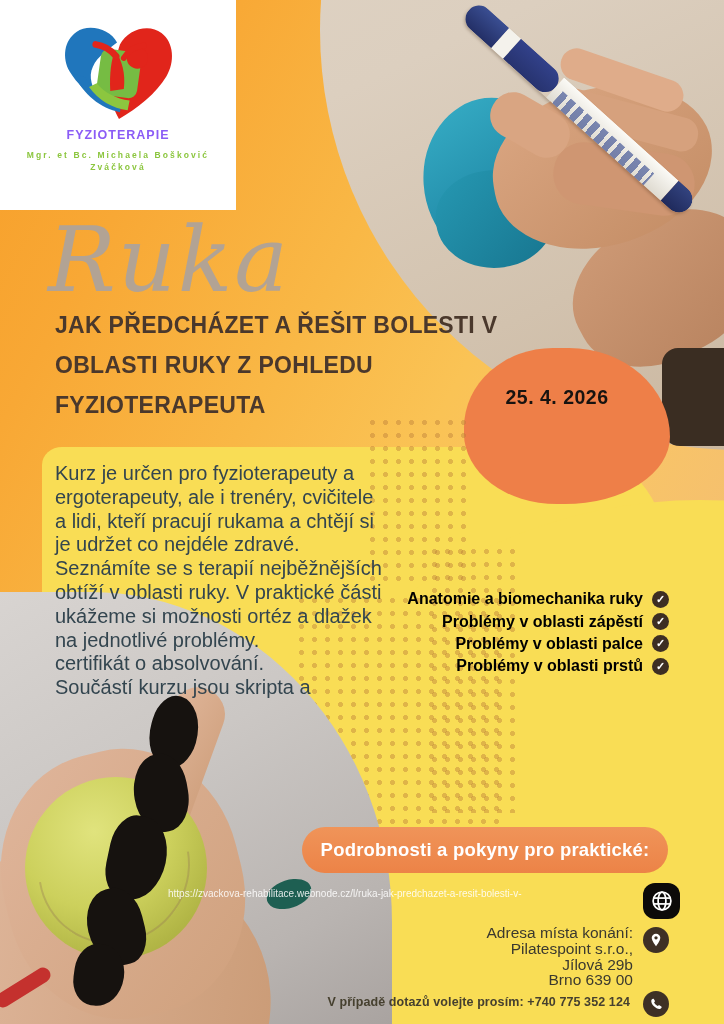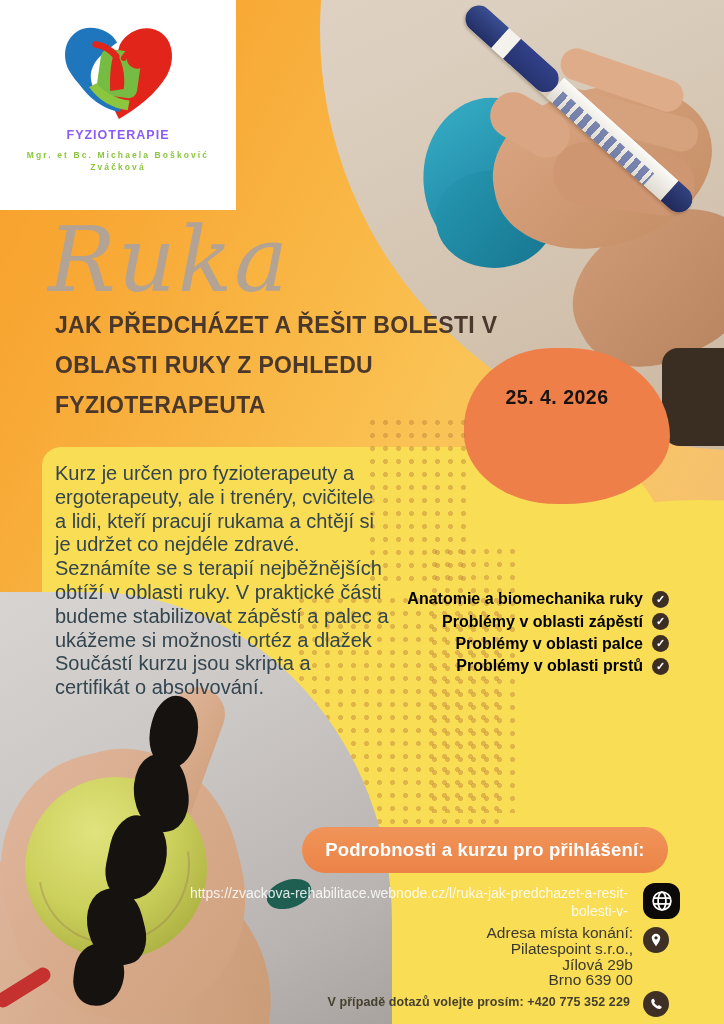--- a/index.html
+++ b/index.html
@@ -76,21 +76,21 @@
 
   
   .program-title{right:54px;top:536px;font-size:31px;font-weight:bold;color:#4F3A28;letter-spacing:.3px;}
   .program-items{right:55px;top:588px;width:330px;}
   .prow{position:static;display:flex;justify-content:flex-end;align-items:center;gap:9px;height:22.4px;}
   .plabel{position:static;font-size:16px;font-weight:bold;color:#000000;}
   .pcheck{position:static;width:17px;height:17px;border-radius:50%;background:#3D2E23;color:#fff;font-size:11px;font-weight:bold;line-height:17px;text-align:center;flex:0 0 17px;}
 
   
   .cta{left:302px;top:827px;width:366px;height:46px;border-radius:23px;background:linear-gradient(180deg,#F09459,#EC8347);display:flex;align-items:center;justify-content:center;font-size:18.5px;font-weight:bold;color:#FFFFFF;letter-spacing:.2px;cursor:pointer;}
-  .url{right:96px;top:885px;width:460px;text-align:right;font-size:14px;line-height:17.5px;color:rgba(255,255,255,.86);cursor:pointer;}
+  .url{right:96px;top:885px;width:460px;font-size:10px;line-height:17.5px;color:rgba(255,255,255,.86);cursor:pointer;}
   .url div{position:static;}
   .icon-globe{left:643px;top:883px;width:37px;height:36px;border-radius:12px;background:#0C0A09;display:flex;align-items:center;justify-content:center;}
   .icon-globe svg{position:static;}
   .venue{right:91px;top:925px;width:300px;text-align:right;color:#3B392F;}
   .v-label,.v-line{position:static;font-size:15.5px;line-height:15.8px;}
   .venue .list{position:static;}
   .icon-pin,.icon-phone{left:643px;width:26px;height:26px;border-radius:50%;background:#3E3025;display:flex;align-items:center;justify-content:center;}
   .icon-pin{top:927px;}
   .icon-phone{top:991px;}
   .icon-pin svg,.icon-phone svg{position:static;}
@@ -181,24 +181,24 @@
     </div>
 
   <div class="body-text">
 
   <div class="b-line">Kurz je určen pro fyzioterapeuty a</div>
       <div class="b-line">ergoterapeuty, ale i trenéry, cvičitele</div>
       <div class="b-line">a lidi, kteří pracují rukama a chtějí si</div>
       <div class="b-line">je udržet co nejdéle zdravé.</div>
       <div class="b-line">Seznámíte se s terapií nejběžnějších</div>
       <div class="b-line">obtíží v oblasti ruky. V praktické části</div>
-      <div class="b-line">budeme stabilizovat zápěstí a palec a</div>
       <div class="b-line">ukážeme si možnosti ortéz a dlažek</div>
+      <div class="b-line">na jednotlivé problémy.</div>
+      <div class="b-line">certifikát o absolvování.</div>
       <div class="b-line">Součástí kurzu jsou skripta a</div>
-      <div class="b-line">certifikát o absolvování.</div>
     </div>
 
   <div class="program-items">
 
       <div class="prow">
         <span class="plabel">Anatomie a biomechanika ruky</span>
         <span class="pcheck">✓</span>
       </div>
 
       <div class="prow">
@@ -210,21 +210,21 @@
         <span class="plabel">Problémy v oblasti palce</span>
         <span class="pcheck">✓</span>
       </div>
 
       <div class="prow">
         <span class="plabel">Problémy v oblasti prstů</span>
         <span class="pcheck">✓</span>
       </div>
     </div>
 
-  <div class="cta">Podrobnosti a kurzu pro přihlášení:</div>
+  <div class="cta">Podrobnosti a pokyny pro praktické:</div>
 
   <div class="url">
     <div>https://zvackova-rehabilitace.webnode.cz/l/ruka-jak-predchazet-a-resit-bolesti-v-</div>
   </div>
   <div class="icon-globe">
     <svg width="26" height="26" viewBox="0 0 24 24" fill="none" stroke="#FFFFFF" stroke-width="1.6">
       <circle cx="12" cy="12" r="8.2"></circle>
       <ellipse cx="12" cy="12" rx="3.6" ry="8.2"></ellipse>
       <line x1="4" y1="9.3" x2="20" y2="9.3"></line>
       <line x1="4" y1="14.7" x2="20" y2="14.7"></line>
@@ -240,19 +240,19 @@
         <div class="v-line">Brno 639 00</div>
       </div>
   </div>
   <div class="icon-pin">
     <svg width="16" height="16" viewBox="0 0 24 24">
       <path d="M12 2.5c-3.6 0-6.4 2.8-6.4 6.3 0 4.7 6.4 12.7 6.4 12.7s6.4-8 6.4-12.7C18.4 5.3 15.6 2.5 12 2.5z" fill="#FFFFFF"></path>
       <circle cx="12" cy="8.8" r="2.5" fill="#3E3025"></circle>
     </svg>
   </div>
 
-  <div class="phone-note">V případě dotazů volejte prosím: +420 775 352 229</div>
+  <div class="phone-note">V případě dotazů volejte prosím: +740 775 352 124</div>
   <div class="icon-phone">
     <svg width="14" height="14" viewBox="0 0 24 24">
       <path d="M7 2.8c-1.2 0-2.9 1.6-3.1 3.2-.4 3 1.5 6.9 4.6 10 3.1 3.1 7 5 10 4.6 1.6-.2 3.2-1.9 3.2-3.1 0-.5-.2-.9-.6-1.2l-3.2-2.1c-.6-.4-1.3-.3-1.8.2l-1.1 1.1c-1.4-.6-2.7-1.4-3.8-2.5-1.1-1.1-1.9-2.4-2.5-3.8l1.1-1.1c.5-.5.6-1.2.2-1.8L7.9 3.2C7.7 2.9 7.4 2.8 7 2.8z" fill="#FFFFFF"></path>
     </svg>
   </div>
 </div>
 
 </body></html>

